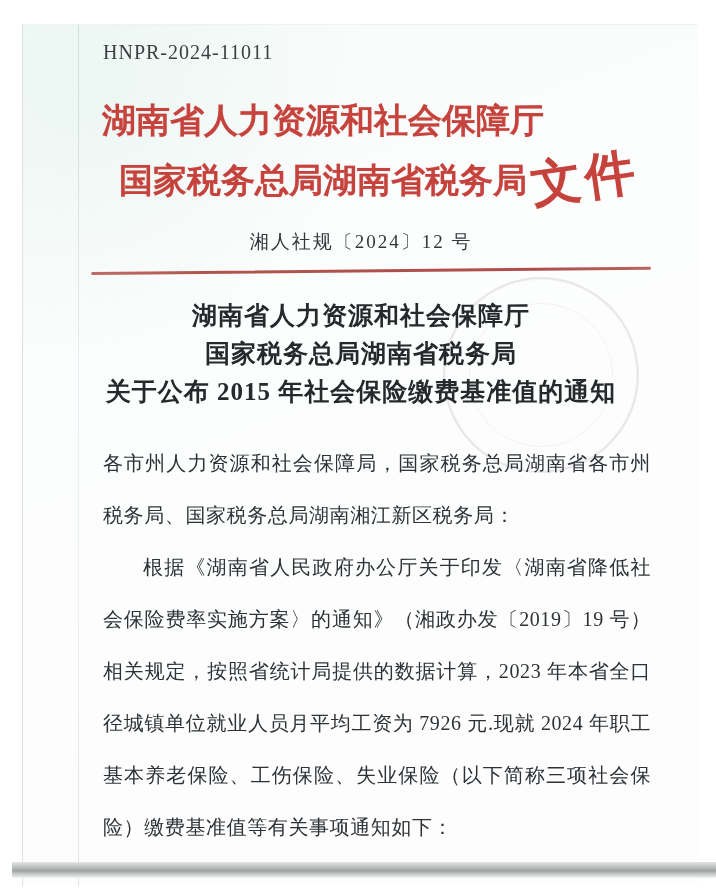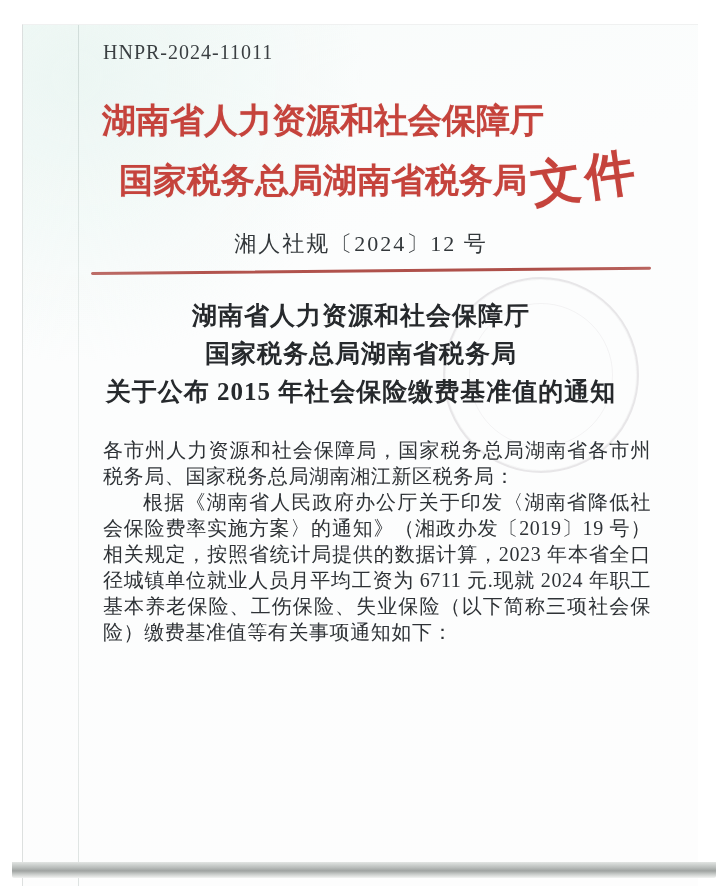--- a/index.html
+++ b/index.html
@@ -57,21 +57,21 @@
     color: var(--red, #c5433c);
     font-weight: bold;
     font-size: 50px;
     letter-spacing: 4px;
     transform: rotate(-8deg);
     text-shadow: 0 0 1px rgba(197,67,60,0.35);
   }
   .issue-no {
     position: absolute; left: 0; top: 204px; width: 676px;
     text-align: center;
-    font-size: 22px; letter-spacing: 2px; color: #33383b;
+    font-size: 19px; letter-spacing: 2px; color: #33383b;
   }
   .red-rule {
     position: absolute; left: 68px; top: 247px;
     width: 560px; height: 3px;
     background: linear-gradient(to right, rgba(178,84,78,0.85), #b2544e 20%, #ad4f49 80%, rgba(178,84,78,0.9));
     transform: rotate(-0.55deg);
     transform-origin: left center;
     border-radius: 2px;
   }
 
@@ -98,21 +98,21 @@
     font-size: 25px;
     line-height: 38px;
     letter-spacing: 1px;
     color: #26292c;
   }
 
   
   .body-text {
     position: absolute; left: 80px; top: 412px; width: 548px;
     font-size: 20px;
-    line-height: 26px;
+    line-height: 52px;
     text-align: justify;
     color: #2e3236;
     letter-spacing: 0.6px;
   }
   .body-text p { margin: 0; text-justify: inter-ideograph; }
   .body-text p.indent { text-indent: 2em; }
   .body-text .lead { font-weight: bold; letter-spacing: 1px; }
 </style>
 </head>
 <body style="--red: #c5433c; --ink: #2f3337;">
@@ -140,20 +140,20 @@
     <div class="seal"></div>
 
     <div class="title">
       <div>湖南省人力资源和社会保障厅</div>
       <div>国家税务总局湖南省税务局</div>
       <div>关于公布 2015 年社会保险缴费基准值的通知</div>
     </div>
 
     <div class="body-text">
       <p>各市州人力资源和社会保障局，国家税务总局湖南省各市州税务局、国家税务总局湖南湘江新区税务局：</p>
-      <p class="indent">根据《湖南省人民政府办公厅关于印发〈湖南省降低社会保险费率实施方案〉的通知》（湘政办发〔2019〕19 号）相关规定，按照省统计局提供的数据计算，2023 年本省全口径城镇单位就业人员月平均工资为 6711 元.现就 2024 年职工基本养老保险、工伤保险、失业保险（以下简称三项社会保险）缴费基准值等有关事项通知如下：</p>
+      <p class="indent">根据《湖南省人民政府办公厅关于印发〈湖南省降低社会保险费率实施方案〉的通知》（湘政办发〔2019〕19 号）相关规定，按照省统计局提供的数据计算，2023 年本省全口径城镇单位就业人员月平均工资为 7926 元.现就 2024 年职工基本养老保险、工伤保险、失业保险（以下简称三项社会保险）缴费基准值等有关事项通知如下：</p>
     </div>
 
   </div>
 
   <div class="page-edge"></div>
 
 </div>
 
 </body></html>

